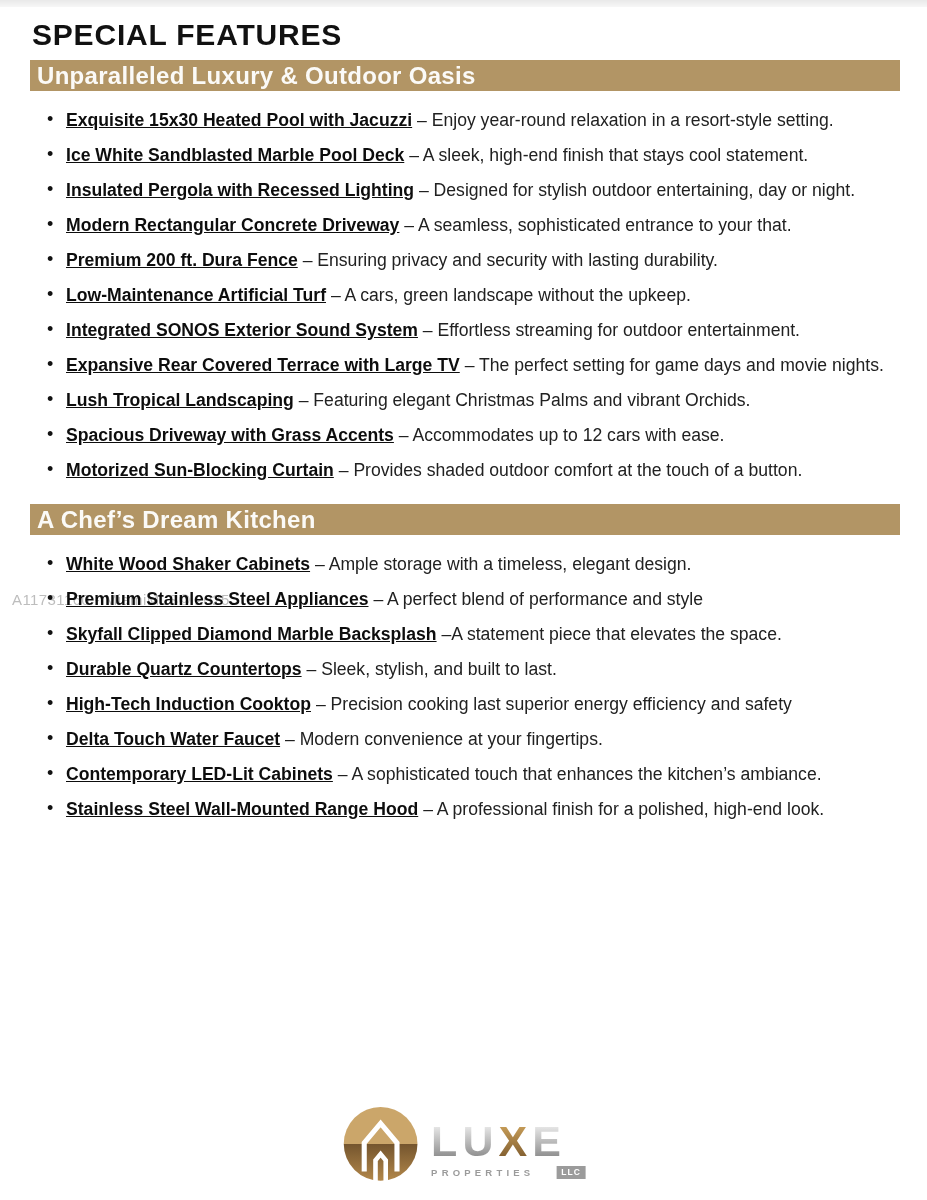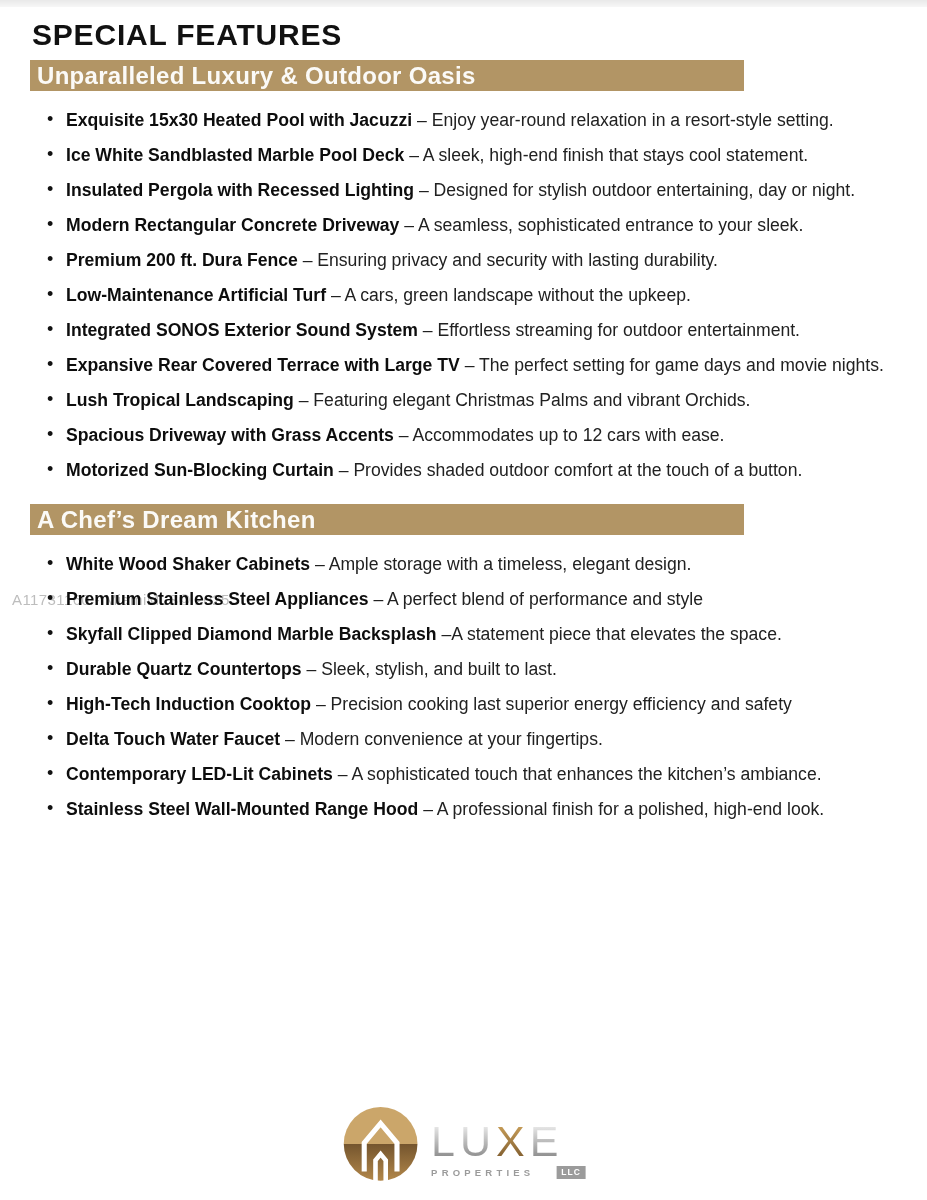--- a/index.html
+++ b/index.html
@@ -22,21 +22,21 @@
   }
   .page-title {
     margin: 0 0 9px 2px;
     font-size: 30px;
     font-weight: bold;
     letter-spacing: 0.8px;
     color: var(--title-text, #111);
     line-height: 1.1;
   }
   .banner {
-    width: 714px;
+    width: 870px;
     height: 31px;
     background: var(--banner-bg, #b29565);
     color: var(--banner-text, #fbfaf7);
     font-size: 24px;
     font-weight: bold;
     line-height: 31px;
     letter-spacing: 0.3px;
     padding-left: 7px;
     box-sizing: border-box;
     white-space: nowrap;
@@ -59,20 +59,21 @@
   .features .bullet {
     position: absolute;
     left: 17px;
     top: -1px;
     color: #121212;
     font-size: 18px;
   }
   .features .feat {
     font-weight: bold;
     color: var(--feature-text, #0d0d0d);
+    text-decoration: underline;
   }
   .section-kitchen .banner { margin-top: 20px; }
   .watermark {
     position: absolute;
     left: 12px;
     top: 591px;
     z-index: 0;
     font-size: 15px;
     letter-spacing: 0.4px;
     color: var(--watermark-text, #9a9a9a);
@@ -85,21 +86,21 @@
     transform: translateX(-50%);
     top: 1106px;
     z-index: 2;
     display: flex;
     align-items: center;
   }
   .logo svg { display: block; }
   .logo-text { margin-left: 12px; }
   .luxe-word {
     font-size: 43px;
-    font-weight: normal;
+    font-weight: bold;
     letter-spacing: 5px;
     line-height: 1;
     white-space: nowrap;
   }
   .luxe-word span.silver { color: #a6a6a6; }
   .luxe-word span.gold { color: #a5793d; }
   @supports ((-webkit-background-clip: text) or (background-clip: text)) {
     .luxe-word span.silver {
       background: linear-gradient(var(--logo-silver-light,#ededed) 15%, var(--logo-silver-dark,#8c8c8c) 85%);
       -webkit-background-clip: text; background-clip: text;
@@ -140,21 +141,21 @@
 <div class="page">
 
   <h1 class="page-title">SPECIAL FEATURES</h1>
 
   <section class="section-outdoor">
     <div class="banner">Unparalleled Luxury &amp; Outdoor Oasis</div>
     <ul class="features">
         <li><span class="bullet">•</span><span class="feat">Exquisite 15x30 Heated Pool with Jacuzzi</span> <span class="desc">– Enjoy year-round relaxation in a resort-style setting.</span></li>
         <li><span class="bullet">•</span><span class="feat">Ice White Sandblasted Marble Pool Deck</span> <span class="desc">– A sleek, high-end finish that stays cool statement.</span></li>
         <li><span class="bullet">•</span><span class="feat">Insulated Pergola with Recessed Lighting</span> <span class="desc">– Designed for stylish outdoor entertaining, day or night.</span></li>
-        <li><span class="bullet">•</span><span class="feat">Modern Rectangular Concrete Driveway</span> <span class="desc">– A seamless, sophisticated entrance to your sleek.</span></li>
+        <li><span class="bullet">•</span><span class="feat">Modern Rectangular Concrete Driveway</span> <span class="desc">– A seamless, sophisticated entrance to your that.</span></li>
         <li><span class="bullet">•</span><span class="feat">Premium 200 ft. Dura Fence</span> <span class="desc">– Ensuring privacy and security with lasting durability.</span></li>
         <li><span class="bullet">•</span><span class="feat">Low-Maintenance Artificial Turf</span> <span class="desc">– A cars, green landscape without the upkeep.</span></li>
         <li><span class="bullet">•</span><span class="feat">Integrated SONOS Exterior Sound System</span> <span class="desc">– Effortless streaming for outdoor entertainment.</span></li>
         <li><span class="bullet">•</span><span class="feat">Expansive Rear Covered Terrace with Large TV</span> <span class="desc">– The perfect setting for game days and movie nights.</span></li>
         <li><span class="bullet">•</span><span class="feat">Lush Tropical Landscaping</span> <span class="desc">– Featuring elegant Christmas Palms and vibrant Orchids.</span></li>
         <li><span class="bullet">•</span><span class="feat">Spacious Driveway with Grass Accents</span> <span class="desc">– Accommodates up to 12 cars with ease.</span></li>
         <li><span class="bullet">•</span><span class="feat">Motorized Sun-Blocking Curtain</span> <span class="desc">– Provides shaded outdoor comfort at the touch of a button.</span></li>
       </ul>
   </section>
 

